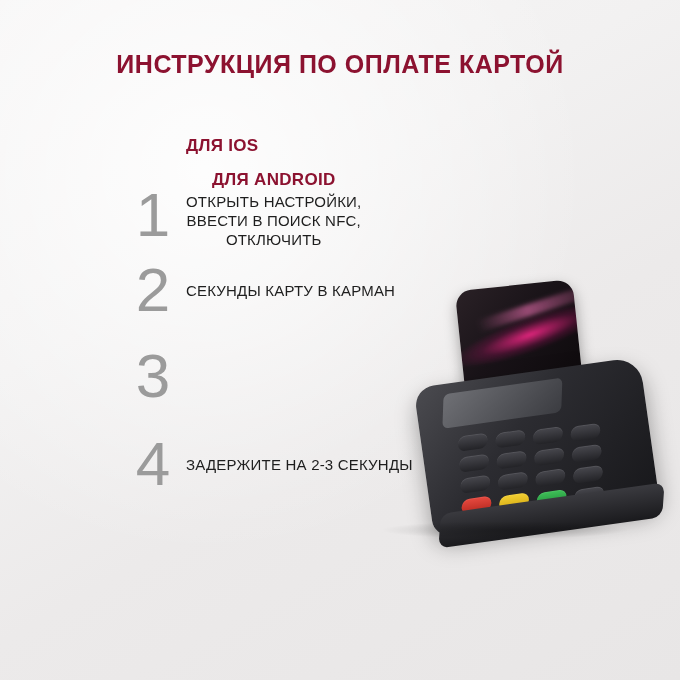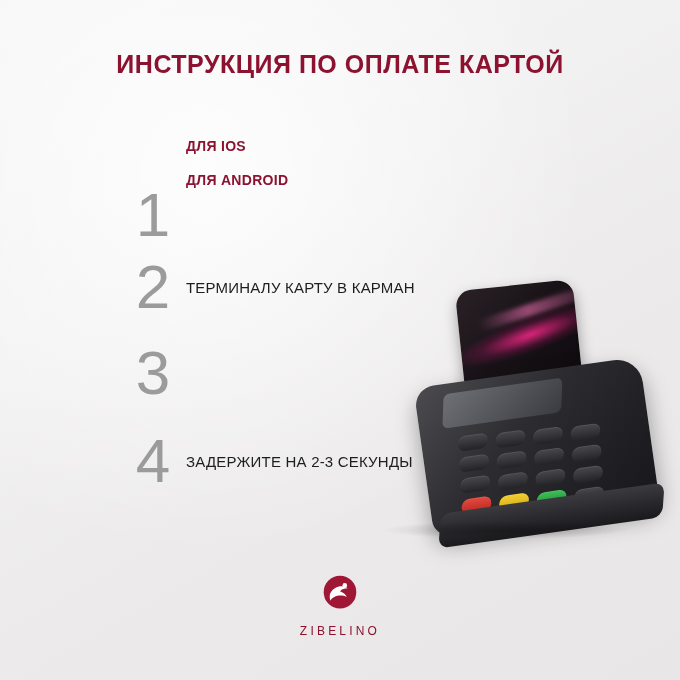--- a/index.html
+++ b/index.html
@@ -63,21 +63,21 @@
     font-weight: normal;
     color: #9b9b9b;
     font-family: "Liberation Sans", sans-serif;
   }
   .step-body {
     padding-top: 8px;
   }
   .sub-head {
     color: #8c1230;
     font-weight: bold;
-    font-size: 14px;
+    font-size: 17px;
     line-height: 20px;
     letter-spacing: 0.3px;
     margin: 0 0 2px 0;
   }
   .sub-text {
     color: #1e1e1e;
     font-size: 15px;
     line-height: 19px;
     letter-spacing: 0.2px;
     margin: 0;
@@ -234,28 +234,29 @@
   <div class="title">ИНСТРУКЦИЯ ПО ОПЛАТЕ КАРТОЙ</div>
 
   <div class="steps">
 
     <div class="step step1">
       <div class="step-num">1</div>
       <div class="step-body">
         <p class="sub-head">ДЛЯ IOS</p>
         <div class="gap-block">
           <p class="sub-head">ДЛЯ ANDROID</p>
+          <p class="sub-text">ОТКРЫТЬ НАСТРОЙКИ,<br>ВВЕСТИ В ПОИСК NFC,<br>ОТКЛЮЧИТЬ</p>
         </div>
       </div>
     </div>
 
     <div class="step step2">
       <div class="step-num">2</div>
       <div class="step-body">
-        <p class="sub-text">ТЕРМИНАЛУ КАРТУ В КАРМАН</p>
+        <p class="sub-text">СЕКУНДЫ КАРТУ В КАРМАН</p>
       </div>
     </div>
 
     <div class="step step3">
       <div class="step-num">3</div>
     </div>
 
     <div class="step step4">
       <div class="step-num">4</div>
       <div class="step-body">
@@ -293,22 +294,14 @@
           <div class="key yellow" style="left:44px;  top:65px;"></div>
           <div class="key green" style="left:82px;  top:67px;"></div>
           <div class="key" style="left:120px; top:69px;"></div>
         </div>
       </div>
       <div class="term-base"></div>
     </div>
     <div class="shadow"></div>
   </div>
 
-  <div class="logo">
-    <svg class="logo-mark" viewBox="0 0 48 48">
-      <circle cx="24" cy="21" r="17" fill="#a01635"></circle>
-      <path d="M14 22c4-7 12-9 18-5-3 0-6 1-8 3 3 1 6 3 7 6-4-2-9-2-13 0-2 1-3 2-4 4-1-3-1-6 0-8z" fill="#ffffff"></path>
-      <circle cx="29" cy="14" r="2.4" fill="#ffffff"></circle>
-    </svg>
-    <div class="logo-text">ZIBELINO</div>
-  </div>
 
 </div>
 
 </body></html>

